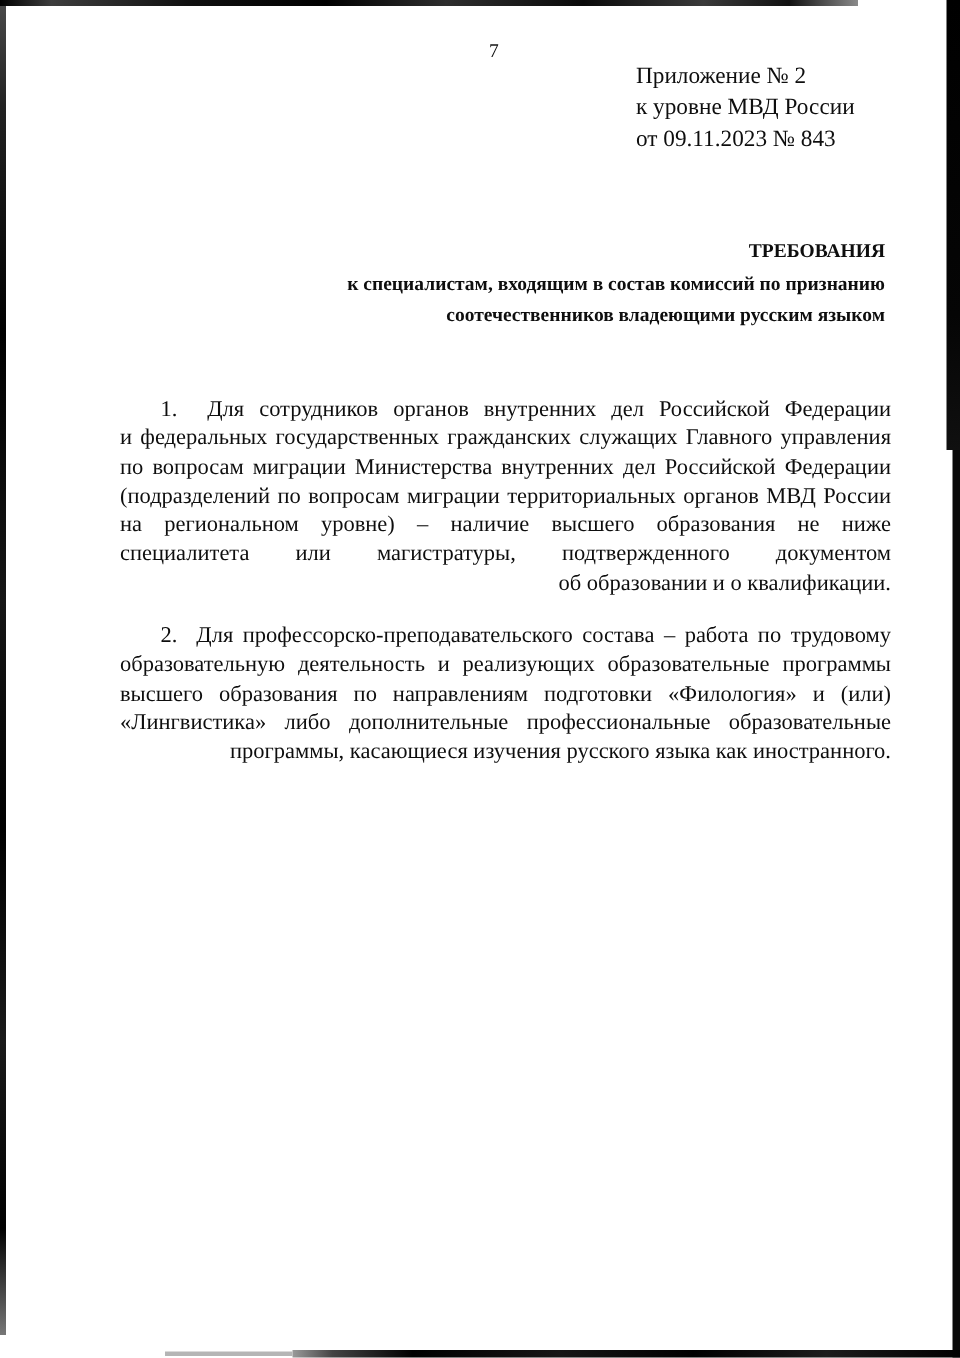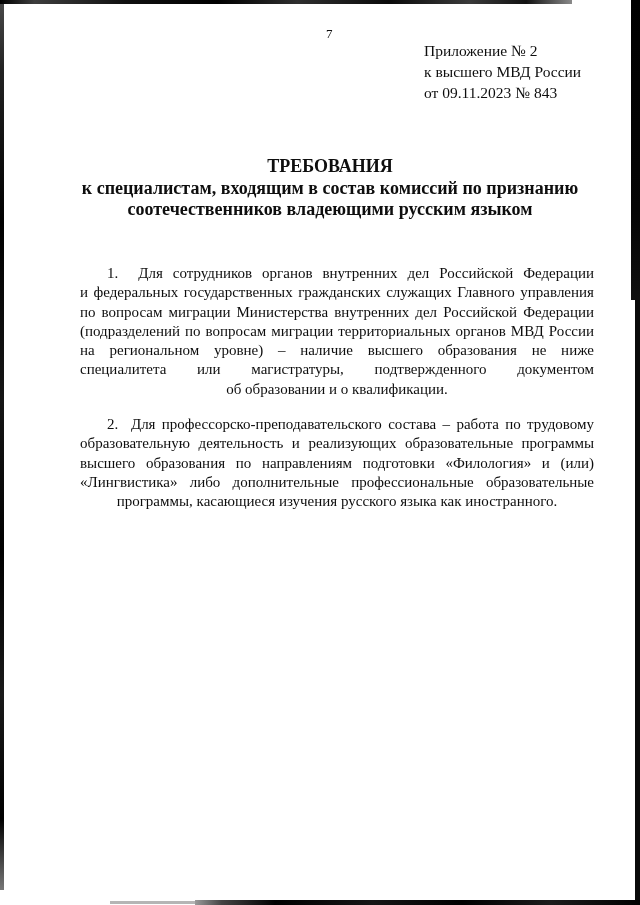--- a/index.html
+++ b/index.html
@@ -36,53 +36,53 @@
   .page-number {
     position: absolute; top: 26px; left: 326px;
     font-size: 13px; line-height: 15px;
   }
   .annex {
     position: absolute; top: 40px; left: 424px;
     font-size: 15.5px; line-height: 21px; text-align: left;
   }
   .doc-title {
     position: absolute; top: 156px; left: 70px; width: 520px;
-    text-align: center; font-weight: bold;
-    font-size: 18px; line-height: 21.5px;
+    text-align: right; font-weight: bold;
+    font-size: 13px; line-height: 21.5px;
   }
   .body-text {
     position: absolute; top: 264px; left: 80px; width: 514px;
     font-size: 15px;
   }
   .para { margin: 0; }
   .para + .para { margin-top: 16px; }
   .line {
     line-height: 19.3px; height: 19.3px;
     text-align: justify; text-align-last: justify;
   }
   .line.first { text-indent: 27px; }
-  .line.last { text-align: center; text-align-last: auto; }
+  .line.last { text-align: right; text-align-last: auto; }
 </style>
 </head>
 <body>
 
 <div class="page">
 
   <div class="edge edge-left"></div>
   <div class="edge edge-top"></div>
   <div class="edge edge-right-upper"></div>
   <div class="edge edge-right-lower"></div>
   <div class="edge edge-bottom"></div>
   <div class="edge edge-bottom-gray"></div>
 
   <div class="page-number">7</div>
 
   <div class="annex">
     <div>Приложение № 2</div>
-    <div>к высшего МВД России</div>
+    <div>к уровне МВД России</div>
     <div>от 09.11.2023 № 843</div>
   </div>
 
   <div class="doc-title">
     <div>ТРЕБОВАНИЯ</div>
     <div>к специалистам, входящим в состав комиссий по признанию</div>
     <div>соотечественников владеющими русским языком</div>
   </div>
 
   <div class="body-text">

